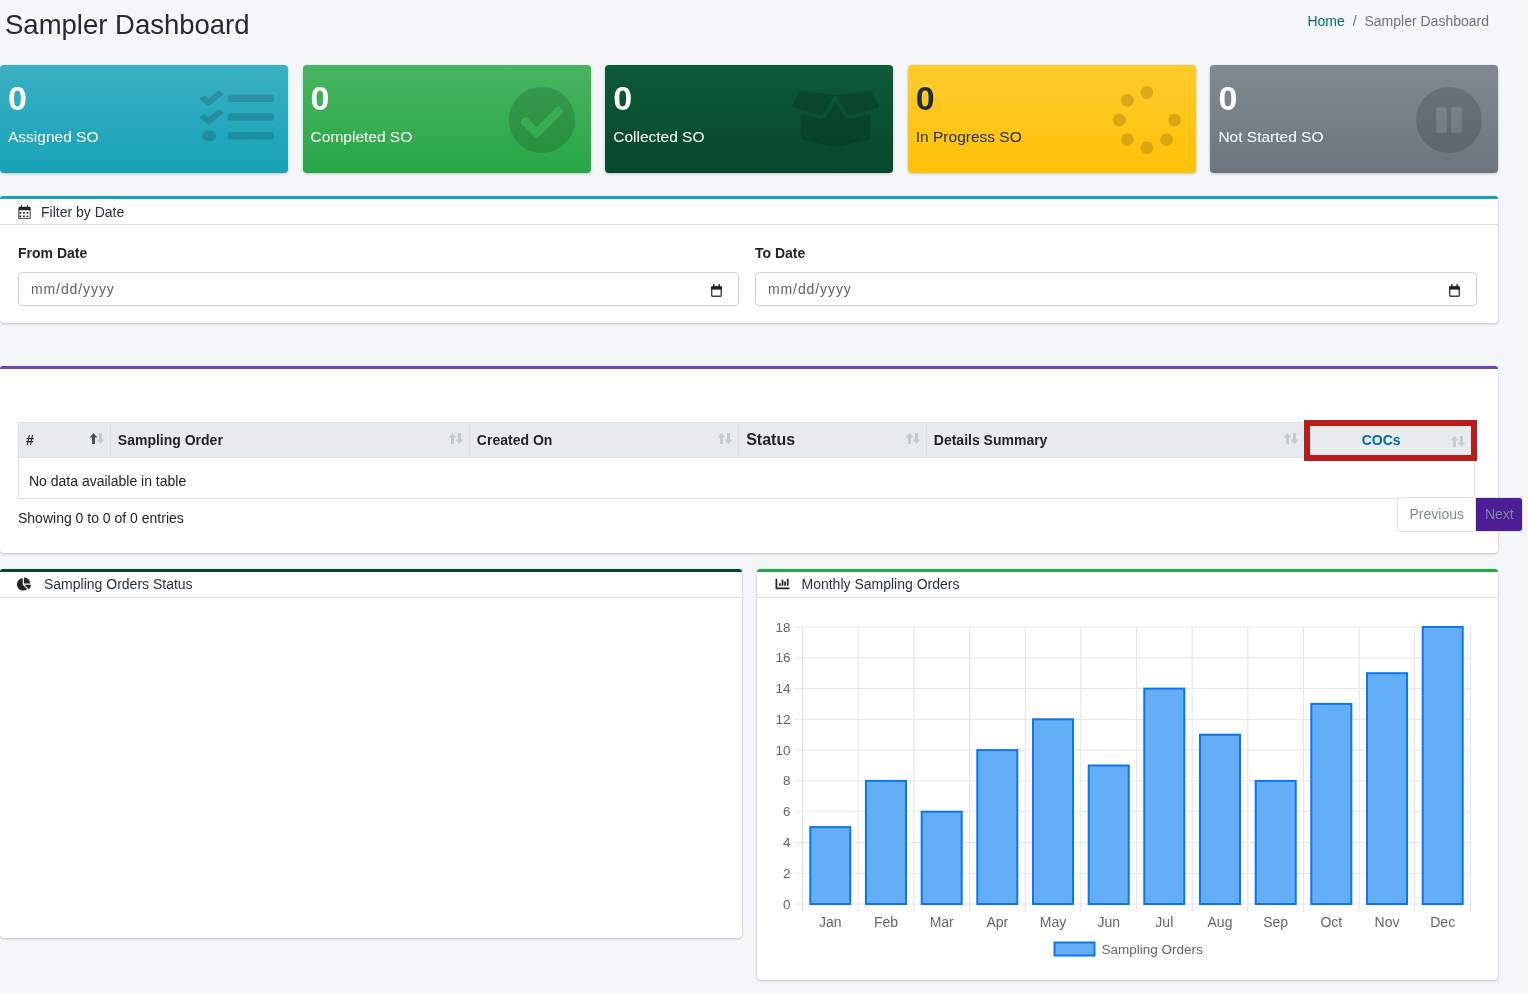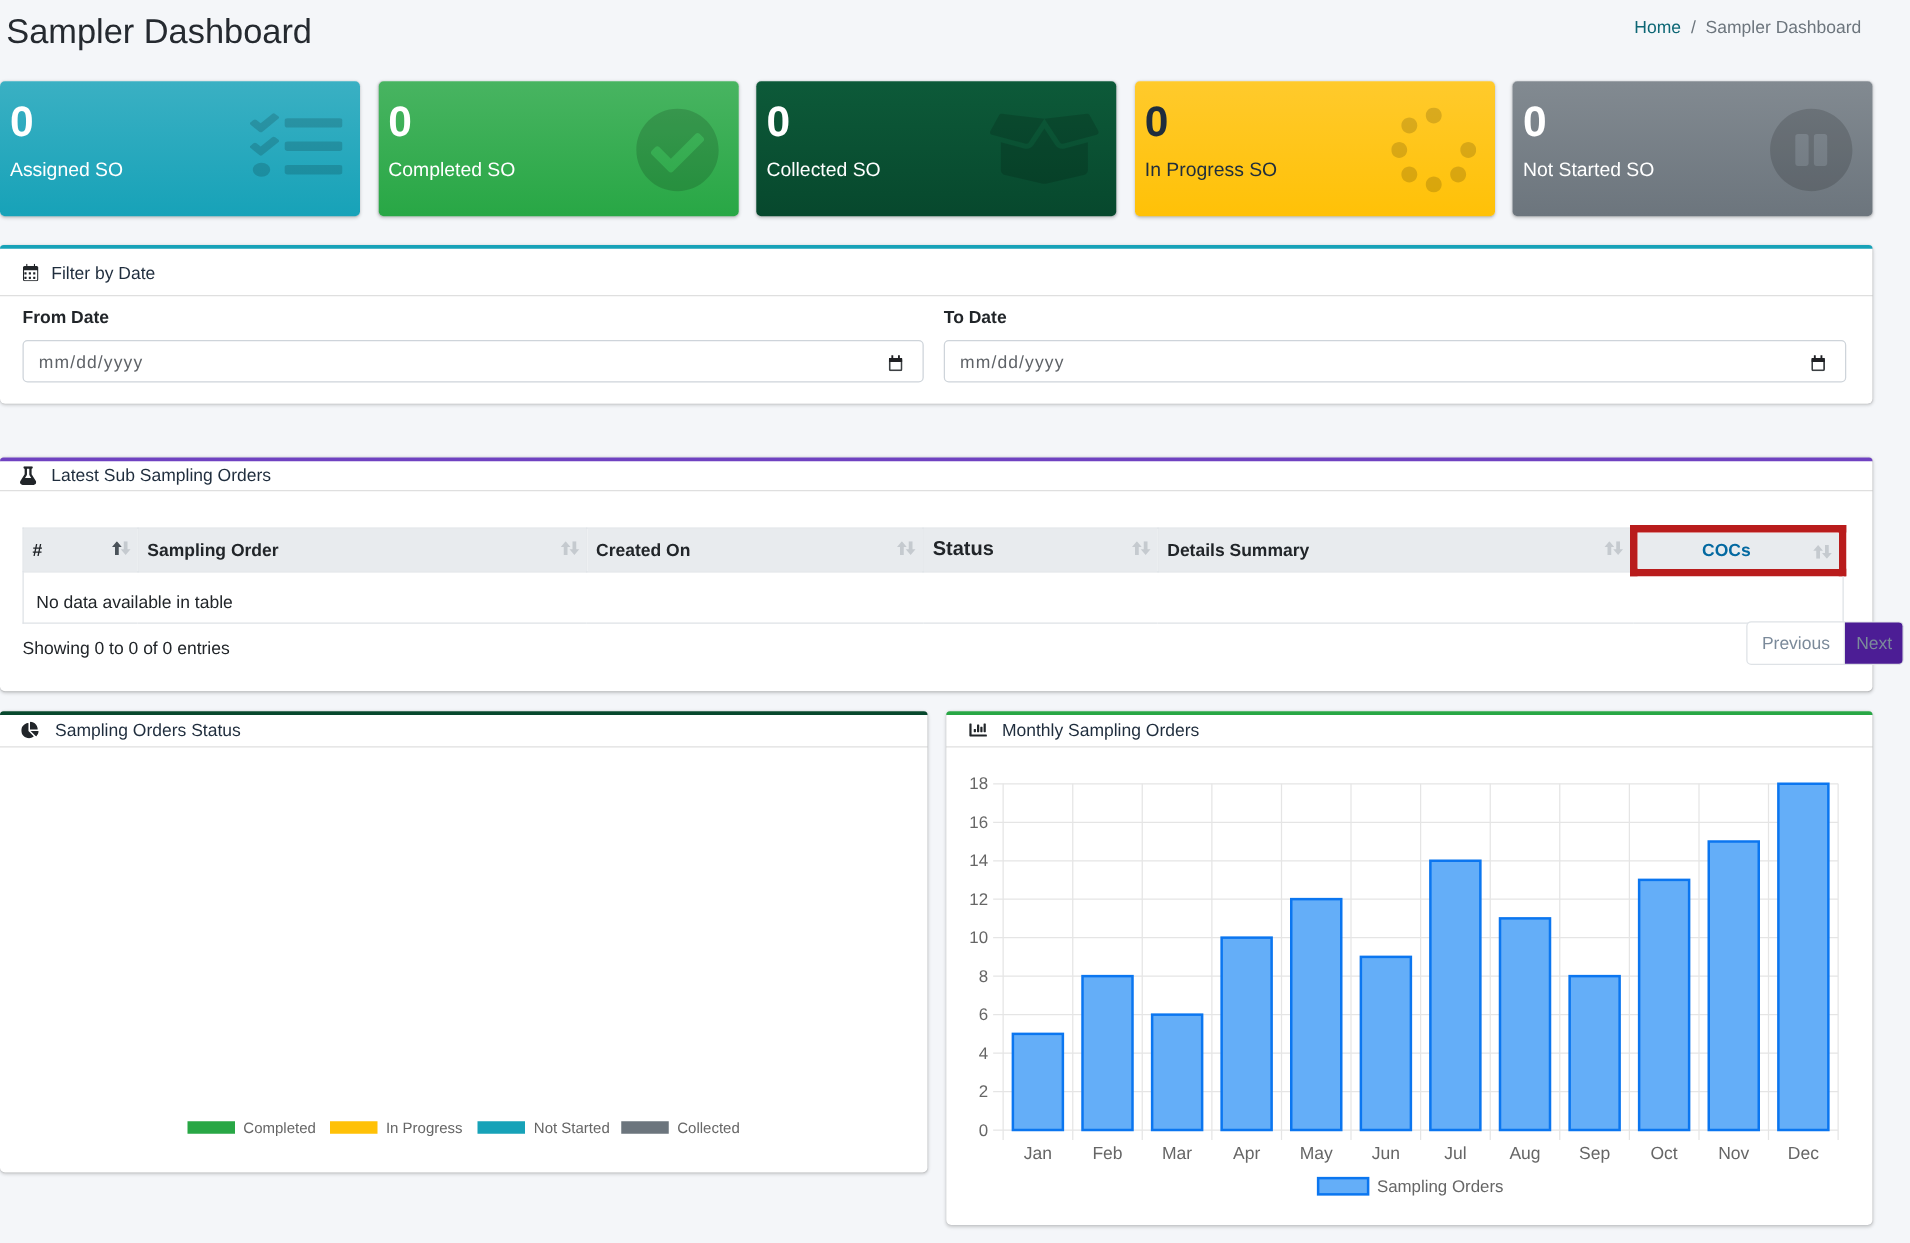--- a/index.html
+++ b/index.html
@@ -60,21 +60,21 @@
   <div class="sbox" style="left:1210.4px; background:linear-gradient(180deg,#828a91,#6c757d);">
     <div class="num">0</div>
       <div class="lbl">Not Started SO</div>
     <svg style="right:15px; top:21px;" width="68" height="68" viewBox="0 0 512 512">
         <path d="M256 8C119 8 8 119 8 256s111 248 248 248 248-111 248-248S393 8 256 8zm-16 328c0 8.8-7.2 16-16 16h-48c-8.8 0-16-7.2-16-16V176c0-8.8 7.2-16 16-16h48c8.8 0 16 7.2 16 16v160zm112 0c0 8.8-7.2 16-16 16h-48c-8.8 0-16-7.2-16-16V176c0-8.8 7.2-16 16-16h48c8.8 0 16 7.2 16 16v160z"></path>
       </svg>
   </div>
 
   <div class="card" style="left:0; top:196px; width:1498px; height:127px;">
     <div class="card-top" style="background:#17a2b8;"></div>
-    <div class="card-head" style="height:38px;">
+    <div class="card-head" style="height:26px;">
       <svg width="13" height="14" viewBox="0 0 448 512" style="margin-right:10px;" fill="#212529">
           <path d="M400 64h-48V12c0-6.6-5.4-12-12-12h-8c-6.6 0-12 5.4-12 12v52H128V12c0-6.6-5.4-12-12-12h-8c-6.6 0-12 5.4-12 12v52H48C21.5 64 0 85.5 0 112v352c0 26.5 21.5 48 48 48h352c26.5 0 48-21.5 48-48V112c0-26.5-21.5-48-48-48zm16 400c0 8.8-7.2 16-16 16H48c-8.8 0-16-7.2-16-16V192h384v272zm-66-212h-40c-6.6 0-12 5.4-12 12v40c0 6.6 5.4 12 12 12h40c6.6 0 12-5.4 12-12v-40c0-6.6-5.4-12-12-12zm-128 0h-40c-6.6 0-12 5.4-12 12v40c0 6.6 5.4 12 12 12h40c6.6 0 12-5.4 12-12v-40c0-6.6-5.4-12-12-12zm-128 0H54c-6.6 0-12 5.4-12 12v40c0 6.6 5.4 12 12 12h40c6.6 0 12-5.4 12-12v-40c0-6.6-5.4-12-12-12zm256 128h-40c-6.6 0-12 5.4-12 12v40c0 6.6 5.4 12 12 12h40c6.6 0 12-5.4 12-12v-40c0-6.6-5.4-12-12-12zm-128 0h-40c-6.6 0-12 5.4-12 12v40c0 6.6 5.4 12 12 12h40c6.6 0 12-5.4 12-12v-40c0-6.6-5.4-12-12-12zm-128 0H54c-6.6 0-12 5.4-12 12v40c0 6.6 5.4 12 12 12h40c6.6 0 12-5.4 12-12v-40c0-6.6-5.4-12-12-12z"></path>
         </svg>
       <span class="ttl">Filter by Date</span>
     </div>
     <div class="abs hlabel" style="left:18px; top:49px;">From Date</div>
     <div class="abs hlabel" style="left:755px; top:49px;">To Date</div>
     <div class="dinput" style="left:18px; top:76px; width:721px;">
       <span class="ph">mm/dd/yyyy</span>
       <svg width="11" height="13" viewBox="0 0 11 13" style="position:absolute; right:16px; top:11px;">
@@ -90,26 +90,20 @@
           <rect x="0.7" y="3" width="9.6" height="9.3" rx="1" fill="none" stroke="#3c4043" stroke-width="1.4"></rect>
           <rect x="0.2" y="2.4" width="10.6" height="3.2" fill="#202124"></rect>
           <rect x="2.1" y="0.2" width="1.5" height="3" fill="#202124"></rect>
           <rect x="7.4" y="0.2" width="1.5" height="3" fill="#202124"></rect>
         </svg>
     </div>
   </div>
 
   <div class="card" style="left:0; top:365.6px; width:1498px; height:187px;">
     <div class="card-top" style="background:#6f42c1;"></div>
-    <div class="card-head" style="height:24px; padding-left:16px;">
-      <svg width="13" height="15" viewBox="0 0 448 512" style="margin-right:12px;" fill="#212529">
-          <path d="M437.2 403.5L320 215V64h8c13.3 0 24-10.7 24-24V24c0-13.3-10.7-24-24-24H120c-13.3 0-24 10.7-24 24v16c0 13.3 10.7 24 24 24h8v151L10.8 403.5C-18.5 450.6 15.3 512 70.9 512h306.2c55.7 0 89.4-61.5 60.1-108.5zM137.9 320l48.2-77.6c3.7-5.2 5.8-11.6 5.8-18.4V64h64v160c0 6.9 2.2 13.2 5.8 18.4l48.2 77.6H137.9z"></path>
-        </svg>
-      <span class="ttl">Latest Sub Sampling Orders</span>
-    </div>
     <div id="tbl" class="abs" style="left:18px; top:54px; width:1459px;">
         <table style="border-collapse:collapse; width:100%;">
           <thead>
             <tr>
               <th style="width:92px; position:relative; border:1px solid #dee2e6; padding:6.5px 26px 6.5px 7px; text-align:left; font-size:14px; color:#212529; background:#e8ebee;">#<svg width="16" height="11" viewBox="0 0 16 11" style="position:absolute; right:5px; top:10px;">
                   <path d="M4.5 0 L8.4 4.6 H6 V11 H3 V4.6 H0.6 Z" fill="#4a5259"></path>
                   <path d="M11.5 11 L7.6 6.4 H10 V0 H13 V6.4 H15.4 Z" fill="#c5cacf"></path>
                 </svg></th>
               <th style="width:360px; position:relative; border:1px solid #dee2e6; padding:6.5px 26px 6.5px 7px; text-align:left; font-size:14px; color:#212529; background:#e8ebee;">Sampling Order<svg width="16" height="11" viewBox="0 0 16 11" style="position:absolute; right:5px; top:10px;">
                   <path d="M4.5 0 L8.4 4.6 H6 V11 H3 V4.6 H0.6 Z" fill="#c5cacf"></path>
@@ -147,30 +141,20 @@
     </div>
   </div>
 
   <div class="card" style="left:0; top:569px; width:741.5px; height:368.5px;">
     <div class="card-top" style="background:#07482d;"></div>
     <div class="card-head" style="height:25.5px; padding-left:17px;">
       <svg width="14" height="14" viewBox="0 0 544 512" style="margin-right:13px;" fill="#212529">
           <path d="M527.79 288H290.5l158.03 158.03c6.04 6.04 15.98 6.53 22.19.68 38.7-36.46 65.32-85.61 73.13-140.86 1.34-9.46-6.51-17.85-16.06-17.85zm-15.83-64.8C503.72 103.74 408.26 8.28 288.8.04 279.68-.59 272 7.1 272 16.24V240h223.77c9.14 0 16.82-7.68 16.19-16.8zM224 288V50.71c0-9.55-8.39-17.4-17.84-16.06C86.99 51.49-4.1 155.6.14 280.37 4.5 408.51 114.83 512 243.03 512c50.4 0 97-16.04 135.26-43.22 7.9-5.62 8.42-17.23 1.57-24.08L224 288z"></path>
         </svg>
       <span class="ttl">Sampling Orders Status</span>
-    </div>
-    <div class="abs" style="left:0; top:325.5px; width:100%; display:flex; justify-content:center; align-items:center; font-size:12px; color:#666;">
-      <div style="width:38px;height:10px;background:#28a745;margin-right:7px;"></div>
-        <span>Completed</span>
-      <div style="width:38px;height:10px;background:#ffc107;margin-left:11px;margin-right:7px;"></div>
-        <span>In Progress</span>
-      <div style="width:38px;height:10px;background:#17a2b8;margin-left:12px;margin-right:7px;"></div>
-        <span>Not Started</span>
-      <div style="width:38px;height:10px;background:#6c757d;margin-left:9px;margin-right:7px;"></div>
-        <span>Collected</span>
     </div>
   </div>
 
   <div class="card" style="left:756.5px; top:569px; width:741.5px; height:410.5px;">
     <div class="card-top" style="background:#28a745;"></div>
     <div class="card-head" style="height:25.5px; padding-left:18px;">
       <svg width="15" height="14" viewBox="0 0 512 512" style="margin-right:12px;" fill="#212529">
           <path d="M332.8 320h38.4c6.4 0 12.8-6.4 12.8-12.8V172.8c0-6.4-6.4-12.8-12.8-12.8h-38.4c-6.4 0-12.8 6.4-12.8 12.8v134.4c0 6.4 6.4 12.8 12.8 12.8zm96 0h38.4c6.4 0 12.8-6.4 12.8-12.8V76.8c0-6.4-6.4-12.8-12.8-12.8h-38.4c-6.4 0-12.8 6.4-12.8 12.8v230.4c0 6.4 6.4 12.8 12.8 12.8zm-288 0h38.4c6.4 0 12.8-6.4 12.8-12.8v-70.4c0-6.4-6.4-12.8-12.8-12.8h-38.4c-6.4 0-12.8 6.4-12.8 12.8v70.4c0 6.4 6.4 12.8 12.8 12.8zm96 0h38.4c6.4 0 12.8-6.4 12.8-12.8V108.8c0-6.4-6.4-12.8-12.8-12.8h-38.4c-6.4 0-12.8 6.4-12.8 12.8v198.4c0 6.4 6.4 12.8 12.8 12.8zM496 384H64V80c0-8.84-7.16-16-16-16H16C7.16 64 0 71.16 0 80v336c0 17.67 14.33 32 32 32h464c8.84 0 16-7.16 16-16v-32c0-8.84-7.16-16-16-16z"></path>
         </svg>
       <span class="ttl">Monthly Sampling Orders</span>

